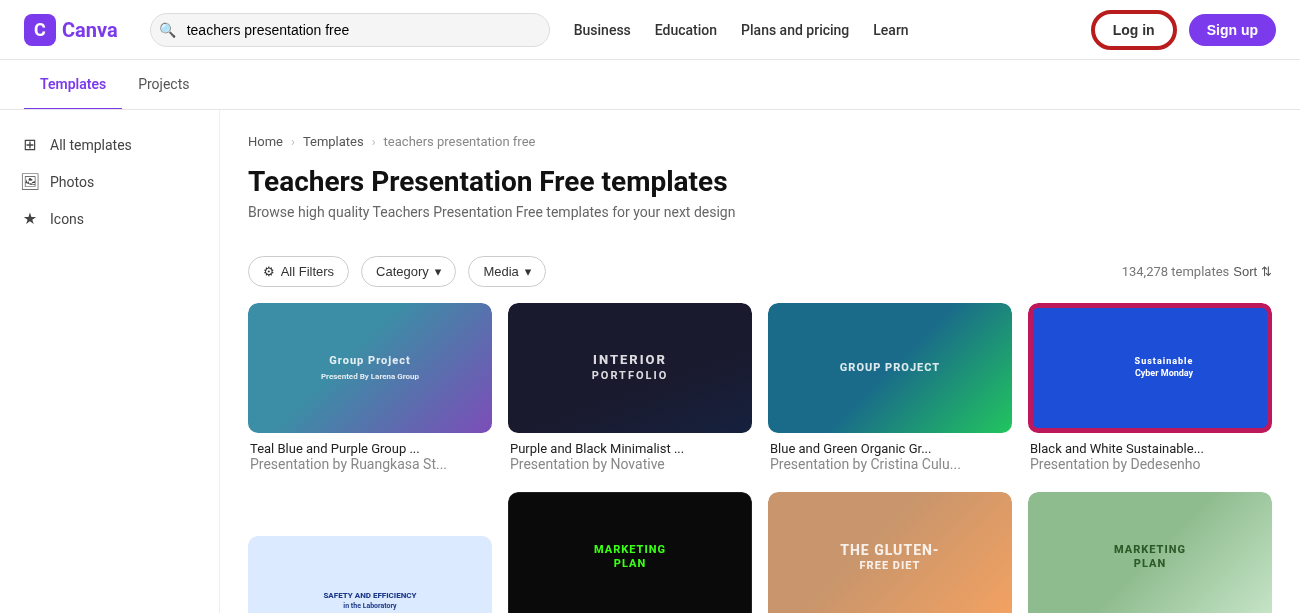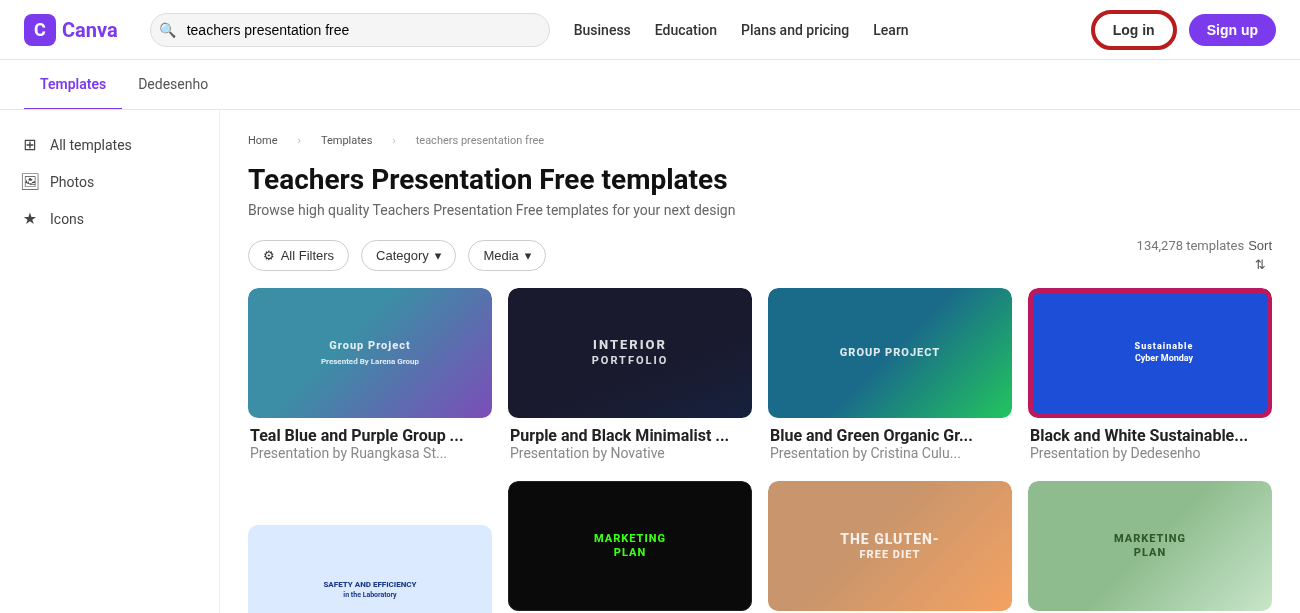--- a/index.html
+++ b/index.html
@@ -36,40 +36,40 @@
 
     
     .sidebar { width: 220px; min-width: 220px; border-right: 1px solid #eee; padding: 16px 0; overflow-y: auto; background: #fff; }
     .sidebar-item { display: flex; align-items: center; gap: 10px; padding: 9px 20px; cursor: pointer; color: #444; font-size: 14px; border-radius: 0; }
     .sidebar-icon { font-size: 16px; width: 20px; text-align: center; }
 
     
     .main-content { flex: 1; overflow-y: auto; padding: 24px 28px; background: #fff; }
 
     
-    .breadcrumb { display: flex; align-items: center; gap: 20px; font-size: 11px; color: #888; margin-bottom: 16px; }
+    .breadcrumb { display: flex; align-items: center; gap: 8px; font-size: 13px; color: #888; margin-bottom: 16px; }
     .breadcrumb a { color: #555; text-decoration: none; }
     .breadcrumb-sep { color: #bbb; }
 
     
     .page-title { font-size: 28px; font-weight: 700; color: #111; margin-bottom: 6px; }
-    .page-subtitle { font-size: 14px; color: #666; margin-bottom: 20px; }
+    .page-subtitle { font-size: 14px; color: #666; margin-bottom: 36px; }
 
     
     .filters-row { display: flex; align-items: center; gap: 12px; margin-bottom: 16px; }
     .filter-btn { display: flex; align-items: center; gap: 6px; padding: 7px 14px; border: 1px solid #ccc; border-radius: 20px; background: #fff; font-size: 13px; cursor: pointer; color: #333; }
     .templates-count { margin-left: auto; font-size: 13px; color: #777; display: flex; align-items: flex-start; gap: 4px; }
-    .sort-btn { display: flex; align-items: center; gap: 4px; border: none; background: transparent; font-size: 13px; color: #555; cursor: pointer; flex-direction: column; }
+    .sort-btn { display: flex; align-items: center; gap: 4px; border: none; background: transparent; font-size: 13px; color: #555; cursor: pointer; }
 
     
     .template-grid { display: grid; grid-template-columns: repeat(4, 1fr); gap: 16px; }
     .template-card { border-radius: 10px; overflow: hidden; cursor: pointer; position: relative; }
     .card-overlay { position: absolute; inset: 0; background: rgba(0,0,0,0.12); opacity: 0; transition: opacity 0.2s; border-radius: 10px; }
     .card-info { padding: 8px 2px 4px; }
-    .card-title { font-size: 16px; font-weight: 700; color: #222; white-space: nowrap; overflow: hidden; text-overflow: ellipsis; }
+    .card-title { font-size: 13px; font-weight: 400; color: #222; white-space: nowrap; overflow: hidden; text-overflow: ellipsis; }
     .card-author { font-size: 14px; color: #888; white-space: nowrap; overflow: hidden; text-overflow: ellipsis; }
 
     
     .thumb { width: 100%; height: 130px; border-radius: 10px; display: flex; align-items: center; justify-content: center; font-size: 10px; font-weight: 700; color: rgba(255,255,255,0.85); text-align: center; padding: 8px; line-height: 1.3; position: relative; overflow: hidden; }
 
     
     ::-webkit-scrollbar { width: 6px; }
     ::-webkit-scrollbar-track { background: #f1f1f1; }
     ::-webkit-scrollbar-thumb { background: #ccc; border-radius: 3px; }
   </style>
@@ -95,21 +95,21 @@
   </div>
   <div class="nav-actions">
     <button class="btn-secondary">Log in</button>
     <button class="btn-primary">Sign up</button>
   </div>
 </nav>
 
 <nav class="secondary-nav">
   <div class="sec-nav-links">
     <a class="sec-nav-link active">Templates</a>
-    <a class="sec-nav-link">Dedesenho</a>
+    <a class="sec-nav-link">Projects</a>
   </div>
 </nav>
 
 <div class="content-area">
 
   <aside class="sidebar">
     <div class="sidebar-item">
       <span class="sidebar-icon">⊞</span>
       <span>All templates</span>
     </div>

